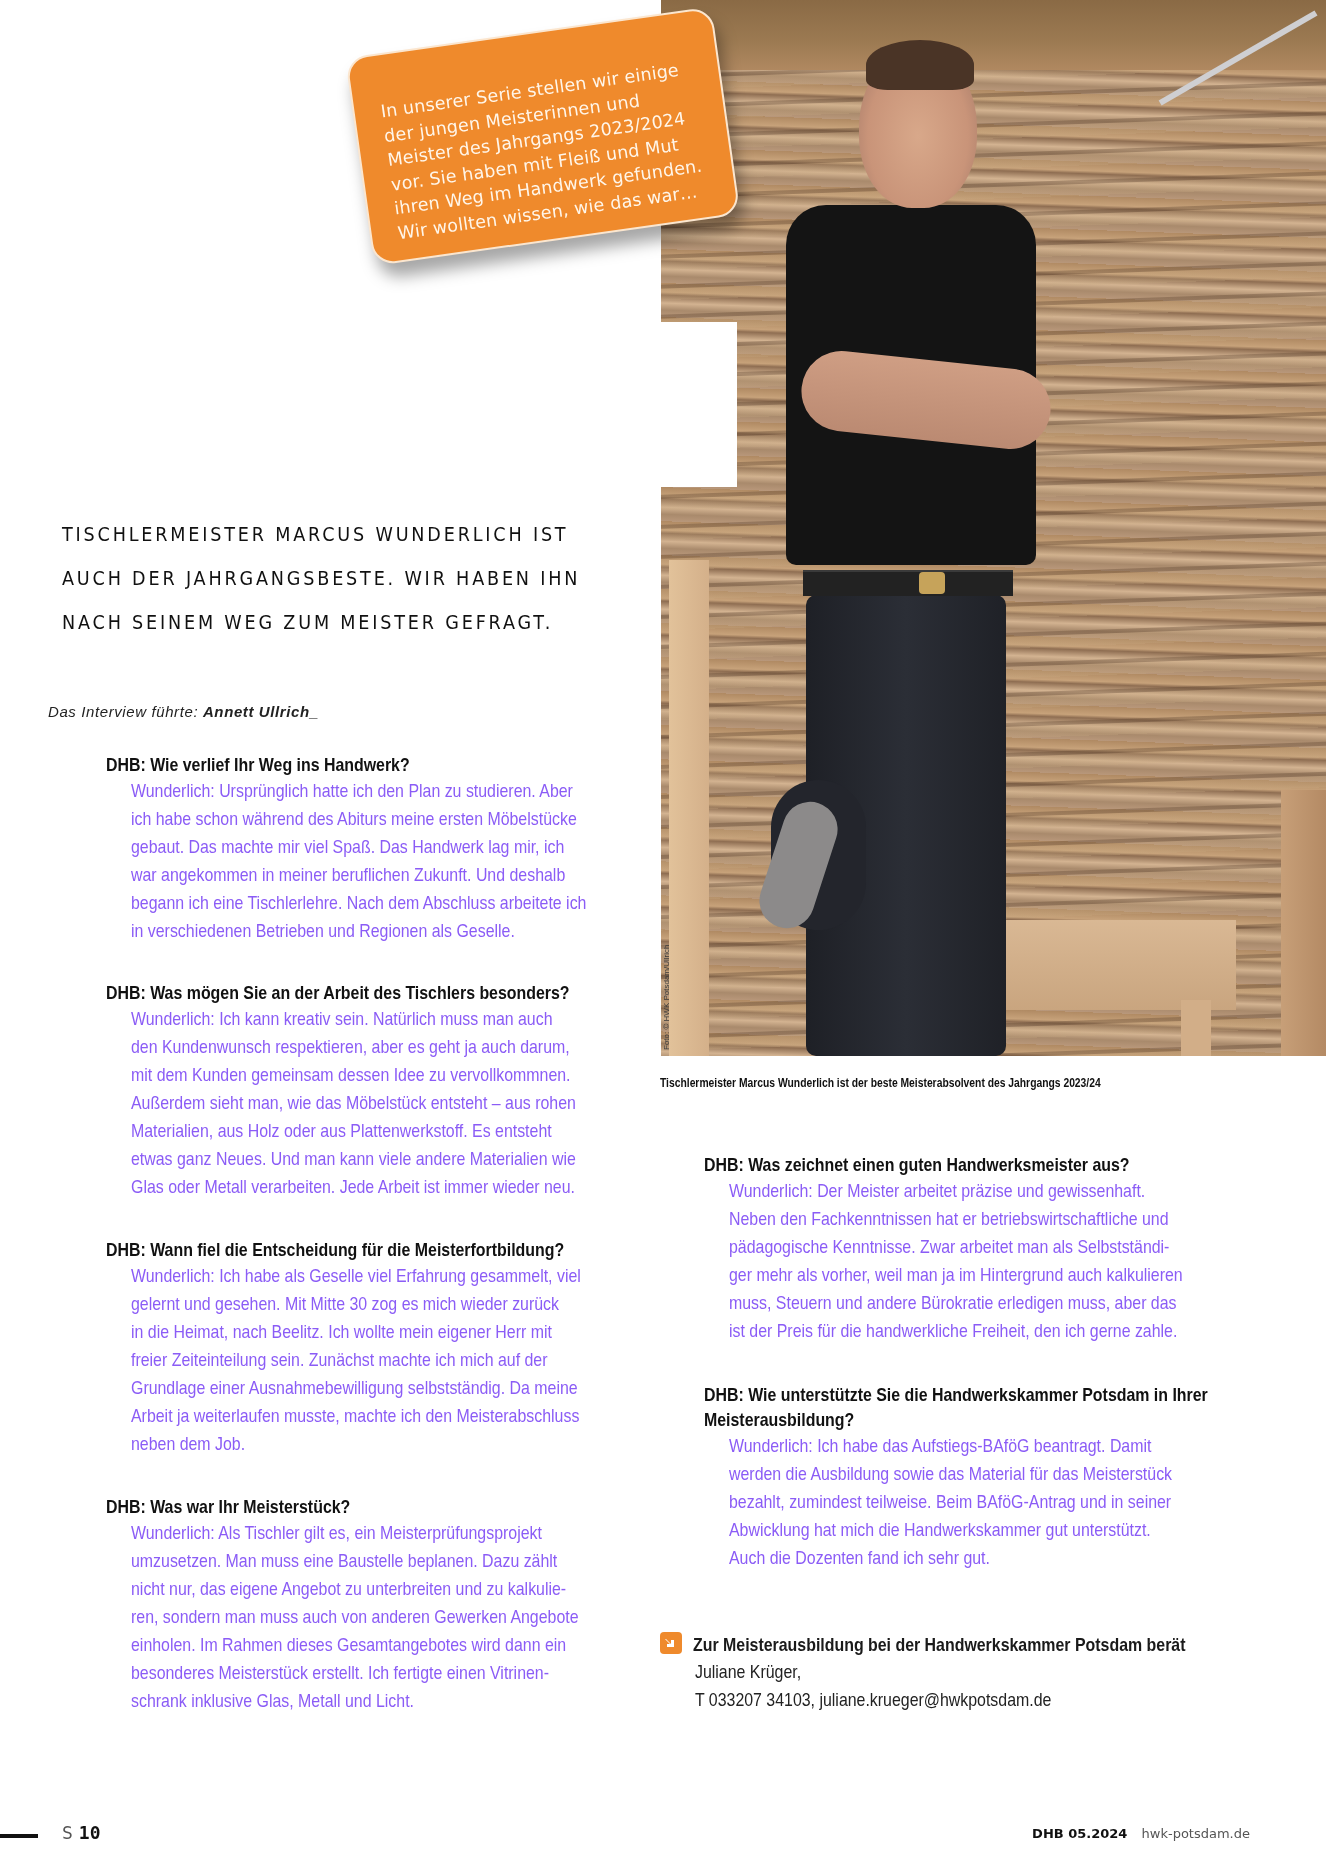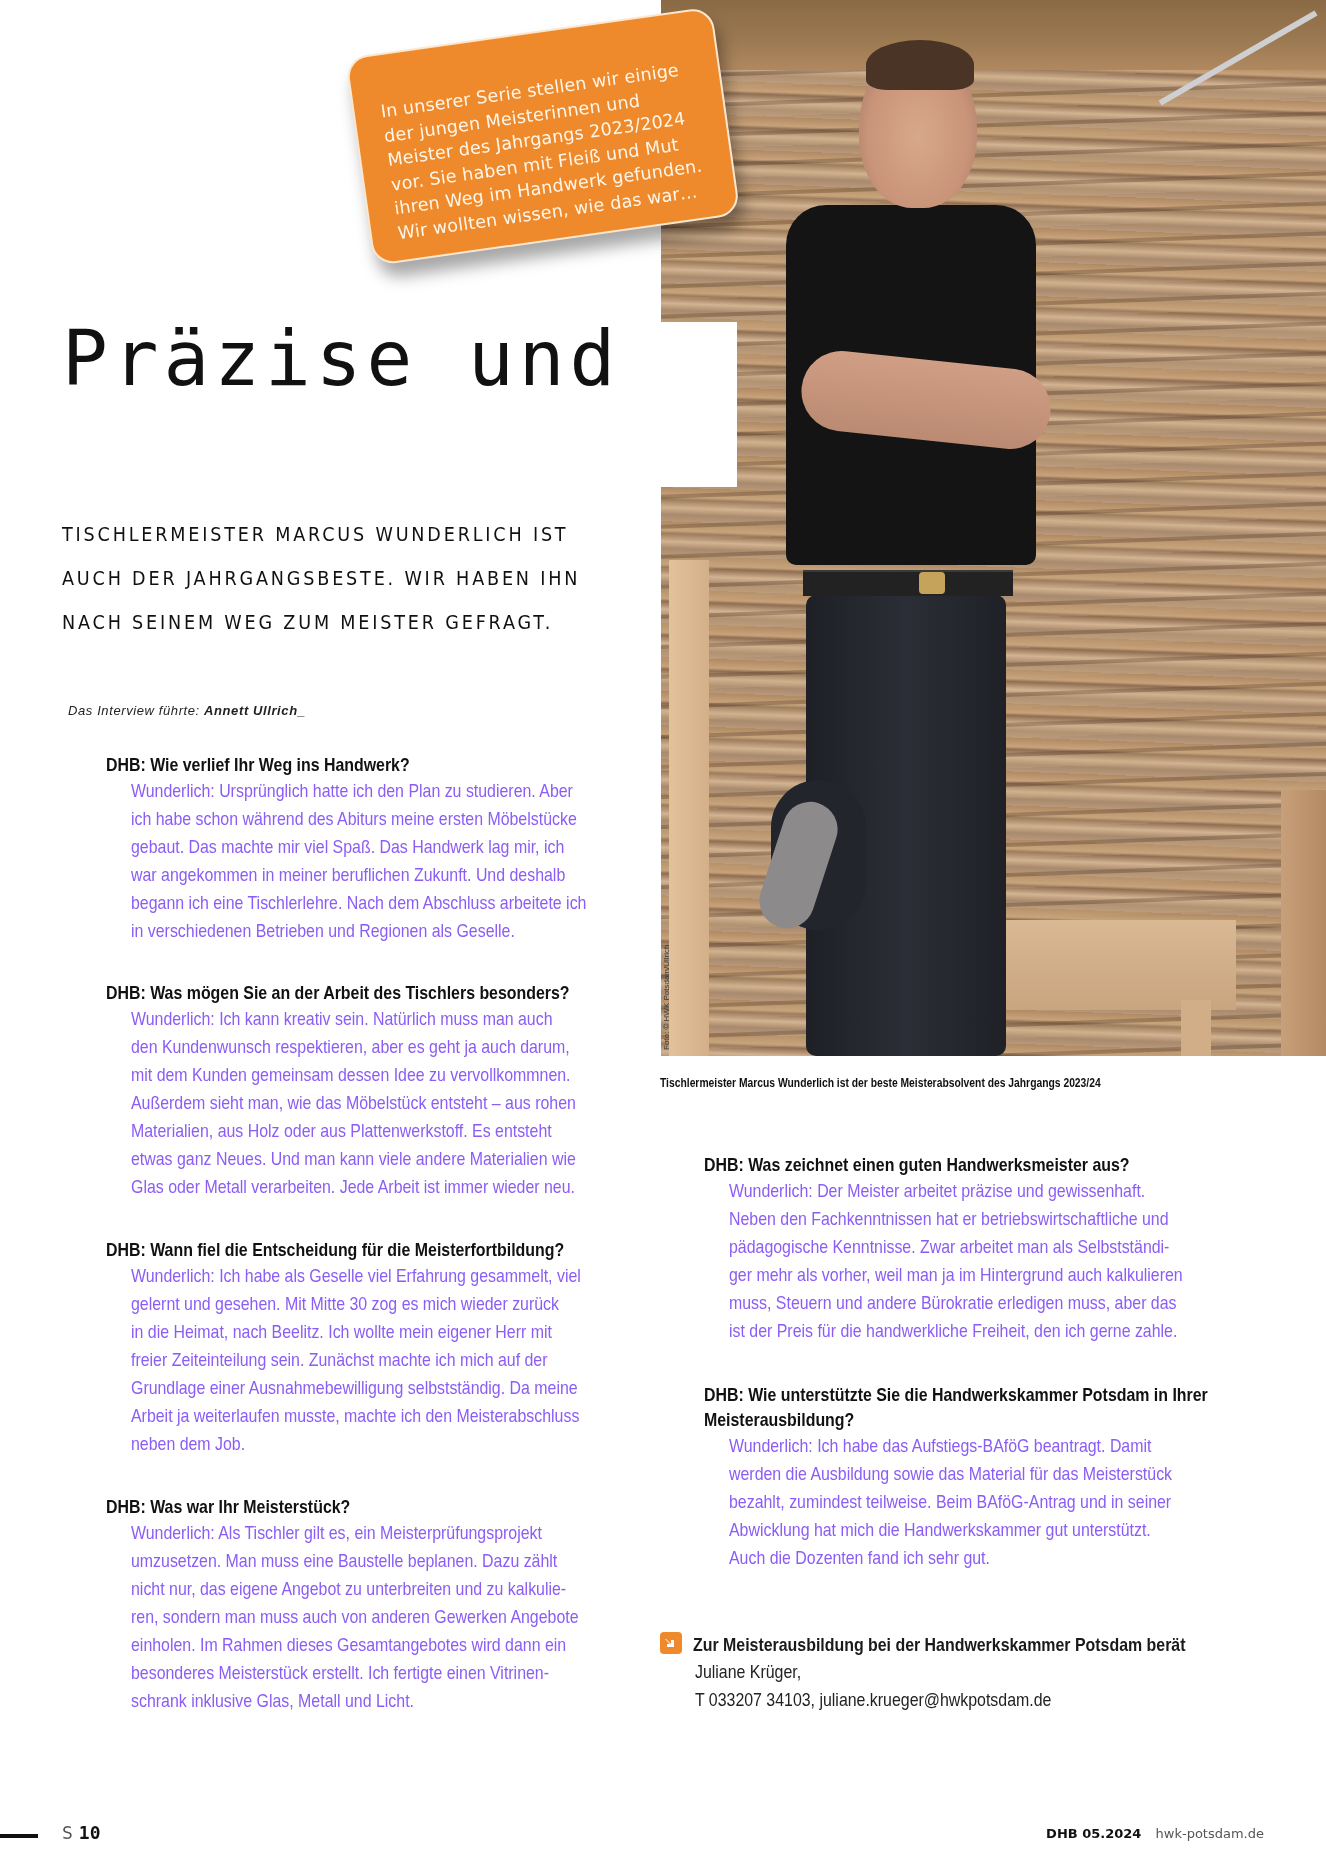--- a/index.html
+++ b/index.html
@@ -117,22 +117,22 @@
     .title span { display: block; }
 
     .subtitle {
       position: absolute; left: 62px; top: 512px; width: 560px;
       font-family: "DejaVu Sans", sans-serif; font-size: 20px; line-height: 44px;
       letter-spacing: 3.2px; color: #111; text-transform: uppercase;
     }
     .subtitle span { display: block; white-space: nowrap; transform: scaleX(0.88); transform-origin: left center; }
 
     .byline {
-      position: absolute; left: 68px; top: 703px;
-      font-family: "Liberation Sans", sans-serif; font-style: italic; font-size: 13px;
+      position: absolute; left: 48px; top: 703px;
+      font-family: "Liberation Sans", sans-serif; font-style: italic; font-size: 15px;
       color: #222; letter-spacing: 0.6px;
     }
     .byline b { font-weight: bold; }
 
     
     .qa { position: absolute; margin-left: 44px; }
     .qa .q {
       font-family: "Liberation Sans", sans-serif; font-weight: bold; font-size: 18.5px;
       line-height: 25px; color: #111; white-space: nowrap;
       transform: scaleX(0.86); transform-origin: left center;
@@ -172,21 +172,21 @@
 
     
     .footer-rule { position: absolute; left: 0; top: 1834px; width: 38px; height: 4px; background: #111; }
     .page-num {
       position: absolute; left: 62px; top: 1822px;
       font-family: "DejaVu Sans Mono", monospace; font-size: 18px; color: #111;
     }
     .page-num .s { color: #555; margin-right: 6px; }
     .page-num .n { font-weight: bold; }
     .footer-right {
-      position: absolute; right: 62px; top: 1826px;
+      position: absolute; right: 76px; top: 1826px;
       font-family: "DejaVu Sans", sans-serif; font-size: 13px; color: #111;
     }
     .footer-right .issue { font-weight: bold; margin-right: 10px; }
     .footer-right .site { color: #555; }
   </style>
 </head>
 <body>
 
 <div class="photo">
   <div class="ceiling"></div>
@@ -209,21 +209,20 @@
   </div>
 </div>
 <div class="photo-credit">Foto: © HWK Potsdam/Ullrich</div>
 
 <div class="teaser">
   <p>In unserer Serie stellen wir einige der jungen Meisterinnen und Meister des Jahrgangs 2023/2024 vor. Sie haben mit Fleiß und Mut ihren Weg im Handwerk gefunden. Wir wollten wissen, wie das war…</p>
 </div>
 
 <div class="title-box"></div>
 <h1 class="title">
-  <span>Präzise und</span>
 </h1>
 
 <div class="subtitle">
   <span>Tischlermeister Marcus Wunderlich ist</span>
   <span>auch der Jahrgangsbeste. Wir haben ihn</span>
   <span>nach seinem Weg zum Meister gefragt.</span>
 </div>
 
 <div class="byline">
   <span>Das Interview führte:</span>

